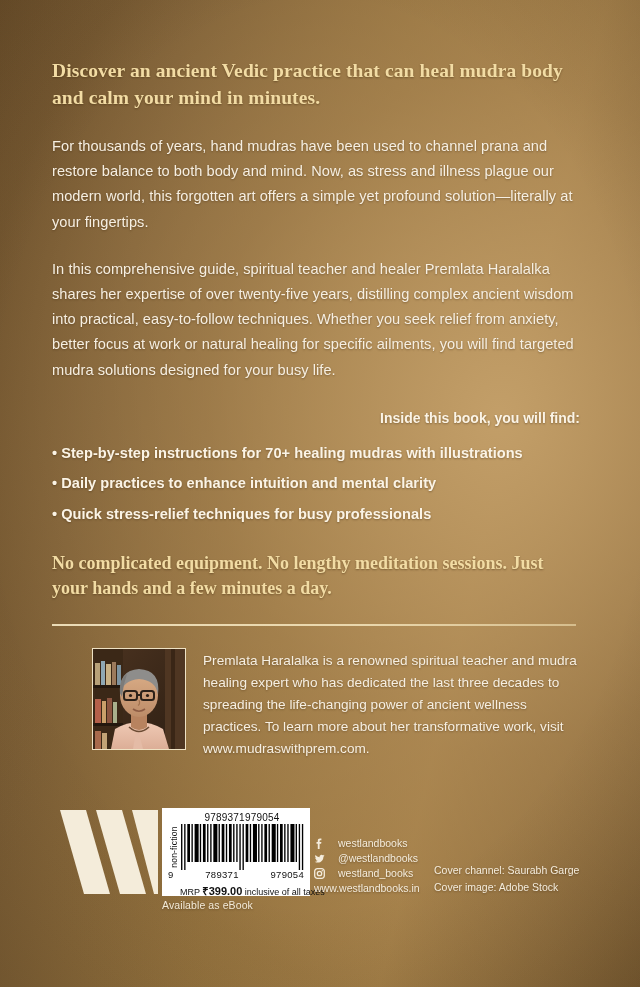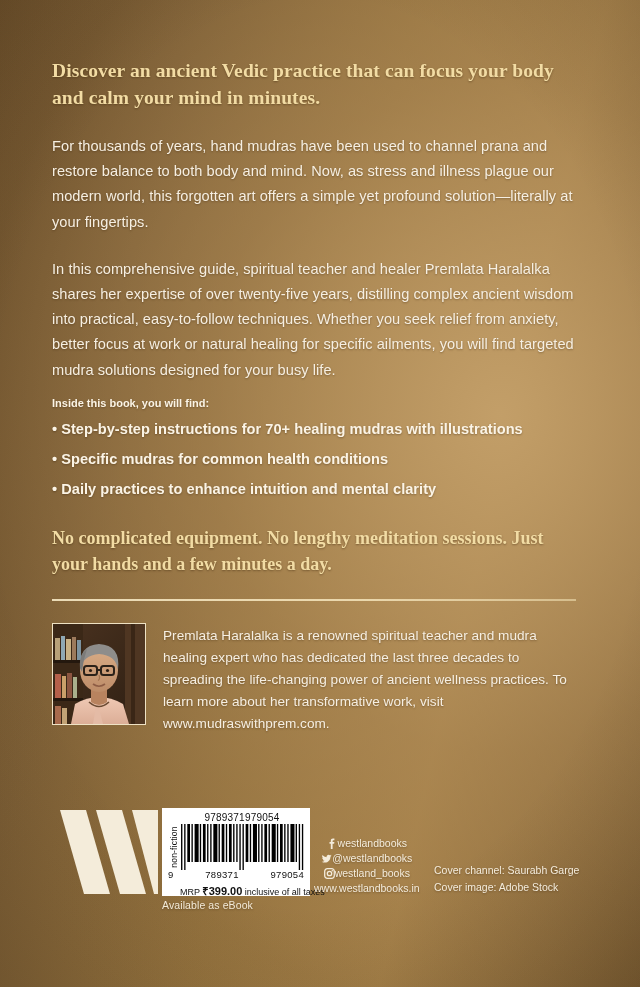--- a/index.html
+++ b/index.html
@@ -55,30 +55,31 @@
   .para {
     color: #f6efe2;
     font-size: 14.6px;
     line-height: 1.73;
     margin: 0 0 22px 0;
     letter-spacing: 0.05px;
     text-shadow: 0 1px 2px rgba(60,38,12,0.40);
   }
 
   .para.second {
-    margin-bottom: 12px;
+    margin-bottom: 24px;
   }
 
   .inside-label {
     color: #fbf4e6;
-    font-size: 11px;
+    font-size: 14px;
     font-weight: bold;
     line-height: 1.6;
-    margin: 0 0 6px 0;
+    margin: 0 0 14px 0;
     text-shadow: 0 1px 2px rgba(60,38,12,0.40);
+    text-align: right;
   }
 
   .bullets {
     list-style: none;
     margin: 0 0 26px 0;
     padding: 0;
   }
   .bullets li {
     color: #fbf4e6;
     font-size: 14.6px;
@@ -104,20 +105,21 @@
     height: 2px;
     background: linear-gradient(90deg, #f4e6c2 0%, #efdeb4 60%, #d9c292 100%);
     margin: 0 0 22px 0;
     opacity: 0.92;
   }
 
   .bio-row {
     display: flex;
     align-items: flex-start;
     gap: 17px;
+    margin-left: 40px;
   }
 
   .author-photo {
     width: 92px;
     height: 100px;
     flex: 0 0 92px;
     border: 1.5px solid #efe2c4;
     position: relative;
     overflow: hidden;
     background: #3a2a1c;
@@ -237,23 +239,22 @@
     left: 314px;
     top: 36px;
     color: #f4ecdc;
     font-size: 10.5px;
     line-height: 1.62;
     text-shadow: 0 1px 2px rgba(60,38,12,0.4);
   }
   .soc-row {
     display: flex;
     align-items: center;
-    gap: 0;
+    gap: 13px;
     height: 15px;
-    justify-content: center;
   }
   .soc-ico {
     width: 11px;
     height: 11px;
     flex: 0 0 11px;
     display: flex;
     align-items: center;
     justify-content: center;
   }
   .soc-ico svg { display: block; }
@@ -269,32 +270,32 @@
     text-shadow: 0 1px 2px rgba(60,38,12,0.4);
   }
 </style>
 </head>
 <body>
 
 <div id="cover">
 
   <div class="content">
 
-    <h1 class="headline">Discover an ancient Vedic practice that can focus your body and calm your mind in minutes.</h1>
+    <h1 class="headline">Discover an ancient Vedic practice that can heal mudra body and calm your mind in minutes.</h1>
 
     <p class="para">For thousands of years, hand mudras have been used to channel prana and restore balance to both body and mind. Now, as stress and illness plague our modern world, this forgotten art offers a simple yet profound solution—literally at your fingertips.</p>
 
     <p class="para second">In this comprehensive guide, spiritual teacher and healer Premlata Haralalka shares her expertise of over twenty-five years, distilling complex ancient wisdom into practical, easy-to-follow techniques. Whether you seek relief from anxiety, better focus at work or natural healing for specific ailments, you will find targeted mudra solutions designed for your busy life.</p>
 
     <p class="inside-label">Inside this book, you will find:</p>
 
     <ul class="bullets">
       <li>• Step-by-step instructions for 70+ healing mudras with illustrations</li>
-      <li>• Specific mudras for common health conditions</li>
       <li>• Daily practices to enhance intuition and mental clarity</li>
+      <li>• Quick stress-relief techniques for busy professionals</li>
     </ul>
 
     <p class="tagline">No complicated equipment. No lengthy meditation sessions. Just your hands and a few minutes a day.</p>
 
     <div class="divider"></div>
 
     <div class="bio-row">
       <div class="author-photo">
         <svg viewBox="0 0 92 100" preserveAspectRatio="none">
           <defs>

